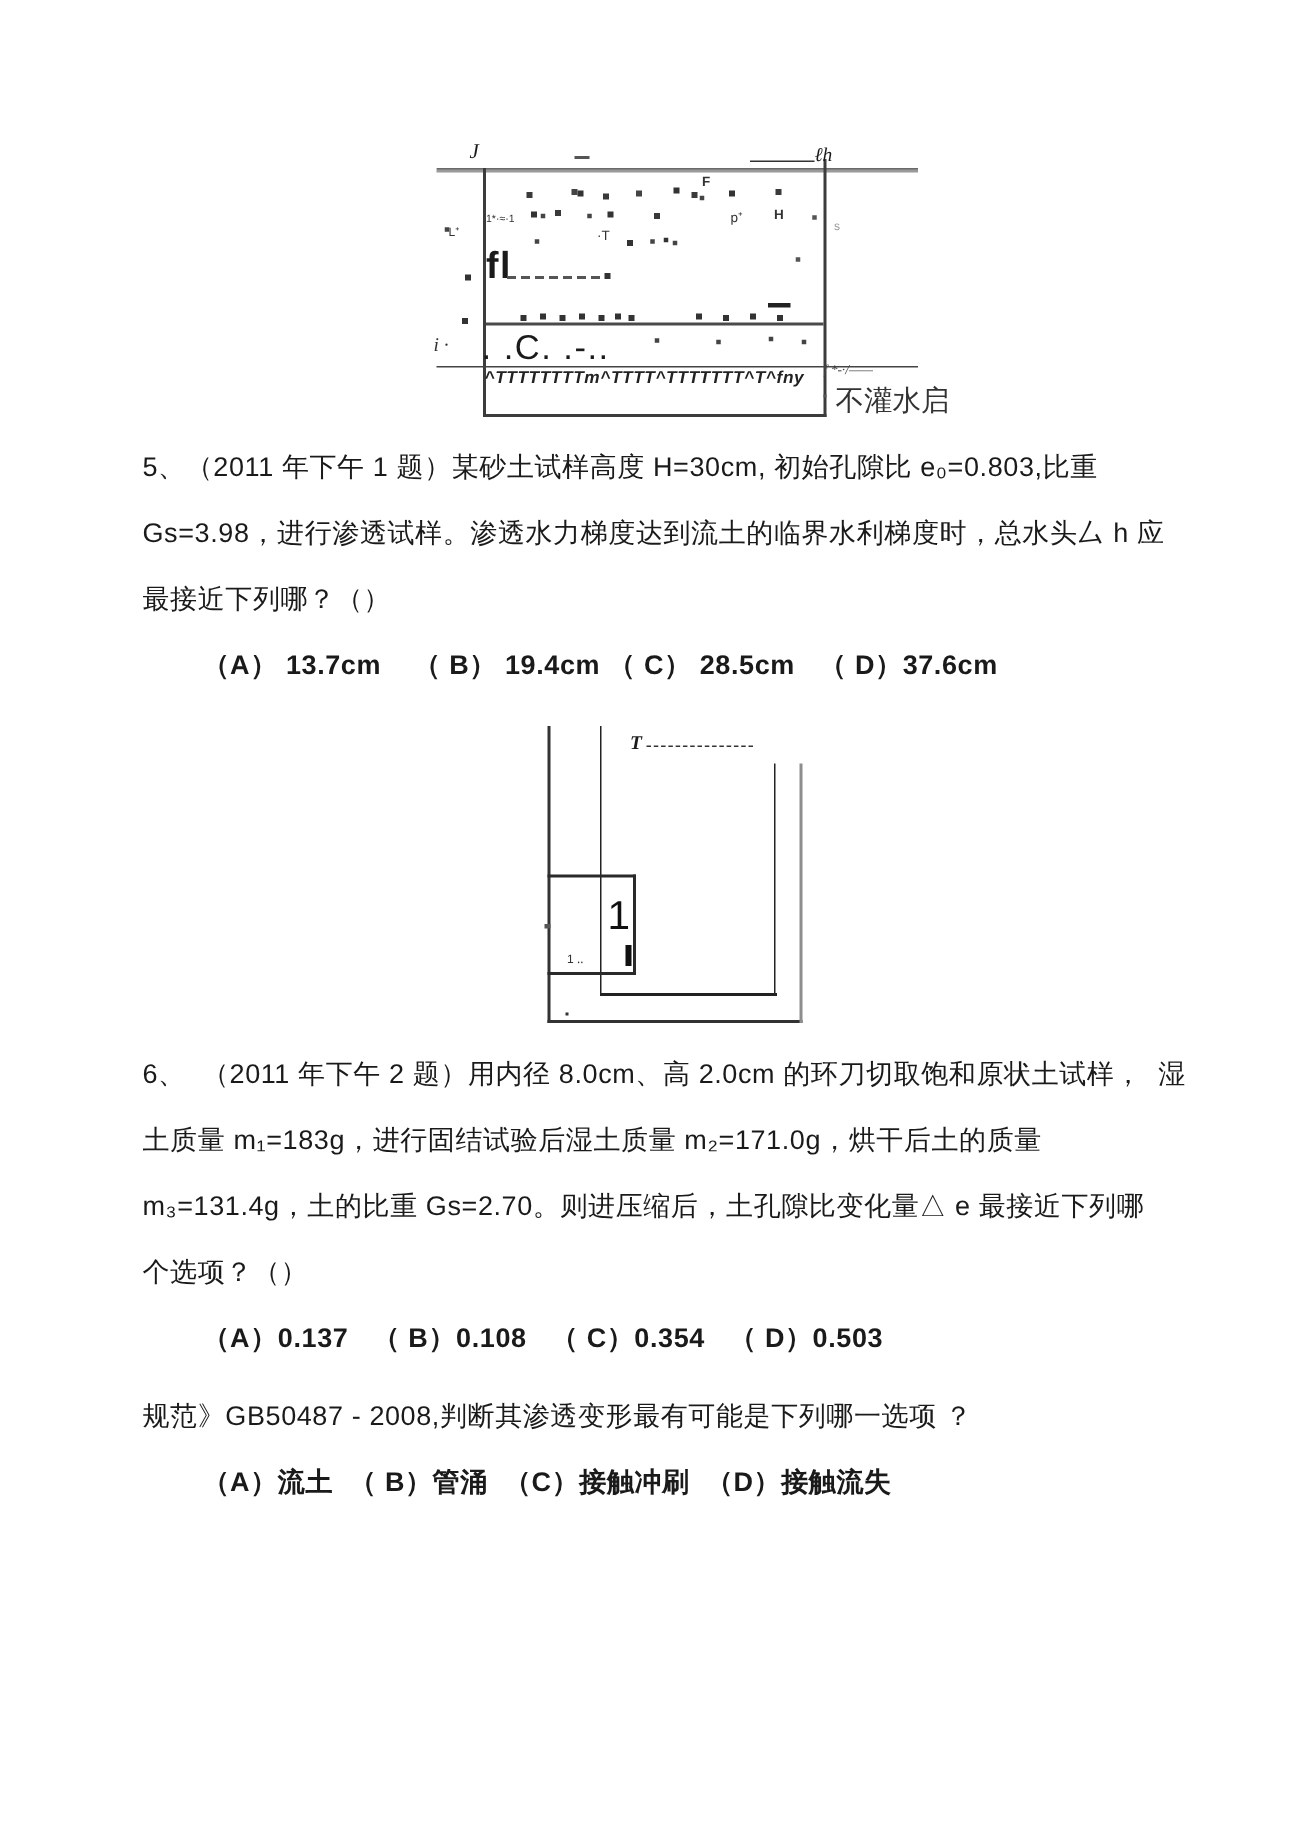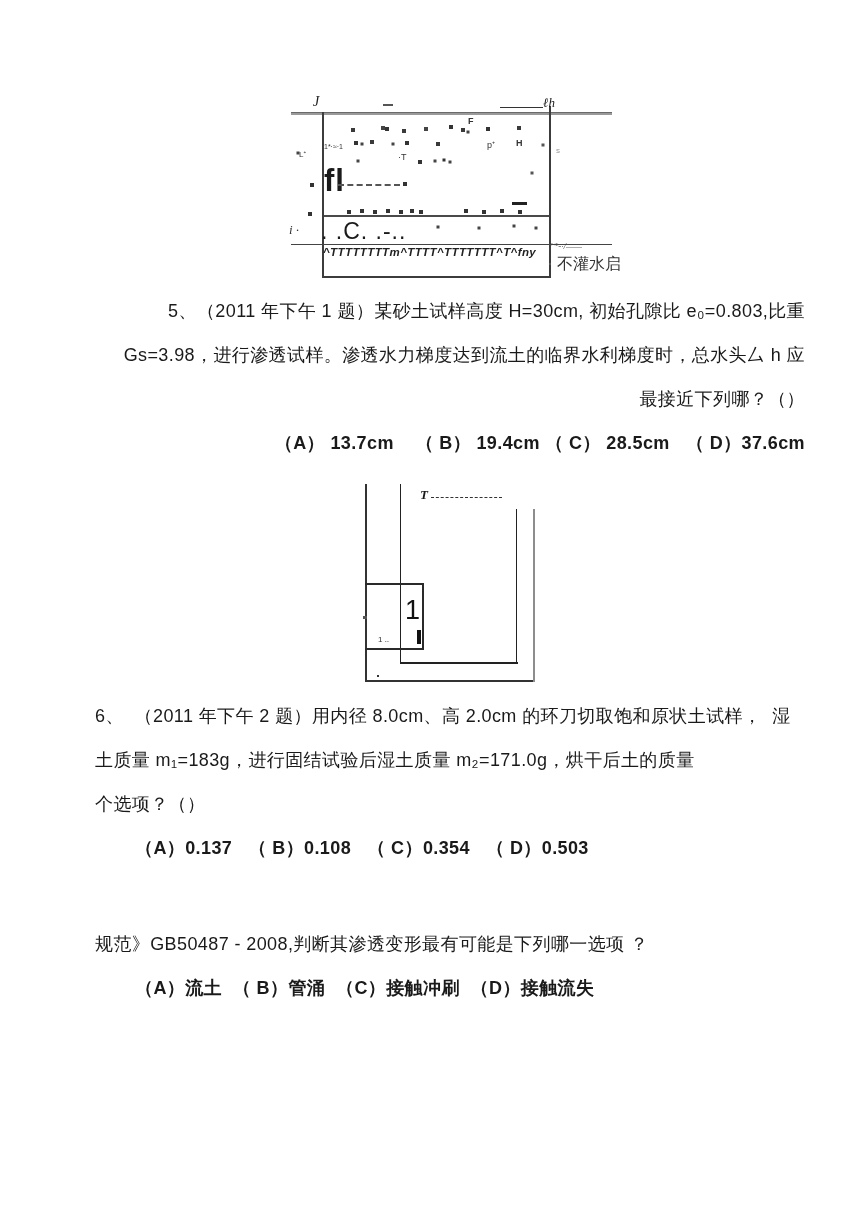--- a/index.html
+++ b/index.html
@@ -15,27 +15,27 @@
   .ft-box-right{left:549px;top:106px;width:2px;height:172px;}
   .ft-inner-line{left:324px;top:215px;width:225px;height:2px;background:#4a4a4a;}
   .ft-line-mid{left:291px;top:244px;width:321px;height:1px;background:#444;}
   .ft-box-bottom{left:322px;top:276px;width:229px;height:2px;}
   .ft-underline{left:500px;top:107px;width:43px;height:1px;background:#333;}
   .ft-topdash{left:383px;top:104px;width:10px;height:2px;background:#555;}
   .ft-dash2{left:512px;top:202px;width:15px;height:3px;background:#222;}
   .fig-label{position:absolute;white-space:pre;}
   .ft-j{left:313px;top:94px;font:italic 14px "Liberation Serif",serif;}
   .ft-lh{left:543px;top:95px;font:italic 13px "Liberation Serif",serif;}
-  .ft-fl{left:324px;top:163px;font-weight:bold;font-size:31px;letter-spacing:1px;}
+  .ft-fl{left:324px;top:163px;font-weight:bold;font-size:25px;letter-spacing:1px;}
   .ft-dasharrow{position:absolute;left:338px;top:184px;width:62px;border-top:2px dashed #555;}
   .ft-dadot{position:absolute;left:403px;top:182px;width:4px;height:4px;background:#333;}
   .ft-c{left:321px;top:218px;font-size:23px;letter-spacing:1px;}
   .ft-hatch{left:323px;top:246px;font:italic bold 11.5px "Liberation Sans",sans-serif;letter-spacing:.4px;color:#222;}
   .ft-scribble{left:549px;top:241px;font:italic 9px "Liberation Serif",serif;color:#444;}
-  .ft-caption{left:557px;top:254px;font-size:16px;color:#333;}
+  .ft-caption{left:557px;top:254px;font-size:19px;color:#333;}
   .ft-capdot{position:absolute;left:549px;top:263px;width:2px;height:2px;background:#555;}
   .nz{position:absolute;font-size:9px;color:#333;white-space:pre;}
   .nz-f{left:468px;top:116px;font-weight:bold;}
   .nz-p{left:487px;top:138px;}
   .nz-h{left:516px;top:138px;font-weight:bold;}
   .nz-t{left:398px;top:152px;}
   .nz-l{left:299px;top:148px;font-size:8px;}
   .nz-s{left:556px;top:146px;color:#999;font-size:8px;}
   .nz-i{left:289px;top:222px;font:italic 13px "Liberation Serif",serif;}
   .nz-tiny{left:324px;top:143px;font-size:7px;letter-spacing:0;}
@@ -71,21 +71,21 @@
   .fm-dash{position:absolute;left:431px;top:497px;width:71px;border-top:1.5px dashed #333;}
   .fm-one{left:405px;top:595px;font-size:27px;color:#111;}
   .fm-bold-i{position:absolute;left:417px;top:630px;width:4px;height:14px;background:#111;}
   .fm-ticks{left:378px;top:633px;font-size:8px;color:#333;}
   .fm-dot1{position:absolute;left:377px;top:675px;width:2px;height:2px;background:#333;}
   .fm-dot2{position:absolute;left:363px;top:616px;width:4px;height:3px;background:#555;}
   
   .qblock{position:absolute;left:95px;width:710px;font-size:18px;letter-spacing:.4px;}
   .qline{line-height:44px;height:44px;white-space:pre;}
   .opt{padding-left:40px;font-weight:bold;}
-  .q5{top:289px;text-align:right;}
+  .q5{top:289px;}
   .q6{top:694px;}
   .q7{top:922px;}
 </style>
 </head>
 <body>
 
 <div class="page">
 
   <div>
     <div class="hl ft-line-top"></div>
@@ -138,20 +138,21 @@
     <div class="fig-label fm-one">1</div>
     <div class="fm-bold-i"></div>
     <div class="fig-label fm-ticks">1 ‥</div>
     <div class="fm-dot1"></div>
     <div class="fm-dot2"></div>
   </div>
 
   <section class="qblock q6">
     <div class="qline">6、  （2011 年下午 2 题）用内径 8.0cm、高 2.0cm 的环刀切取饱和原状土试样，  湿</div>
     <div class="qline">土质量 m₁=183g，进行固结试验后湿土质量 m₂=171.0g，烘干后土的质量</div>
+    <div class="qline">m₃=131.4g，土的比重 Gs=2.70。则进压缩后，土孔隙比变化量△ e 最接近下列哪</div>
     <div class="qline">个选项？（）</div>
     <div class="qline opt">（A）0.137   （ B）0.108   （ C）0.354   （ D）0.503</div>
   </section>
 
   <section class="qblock q7">
     <div class="qline">规范》GB50487 - 2008,判断其渗透变形最有可能是下列哪一选项 ？</div>
     <div class="qline opt">（A）流土  （ B）管涌  （C）接触冲刷  （D）接触流失</div>
   </section>
 
 </div>

